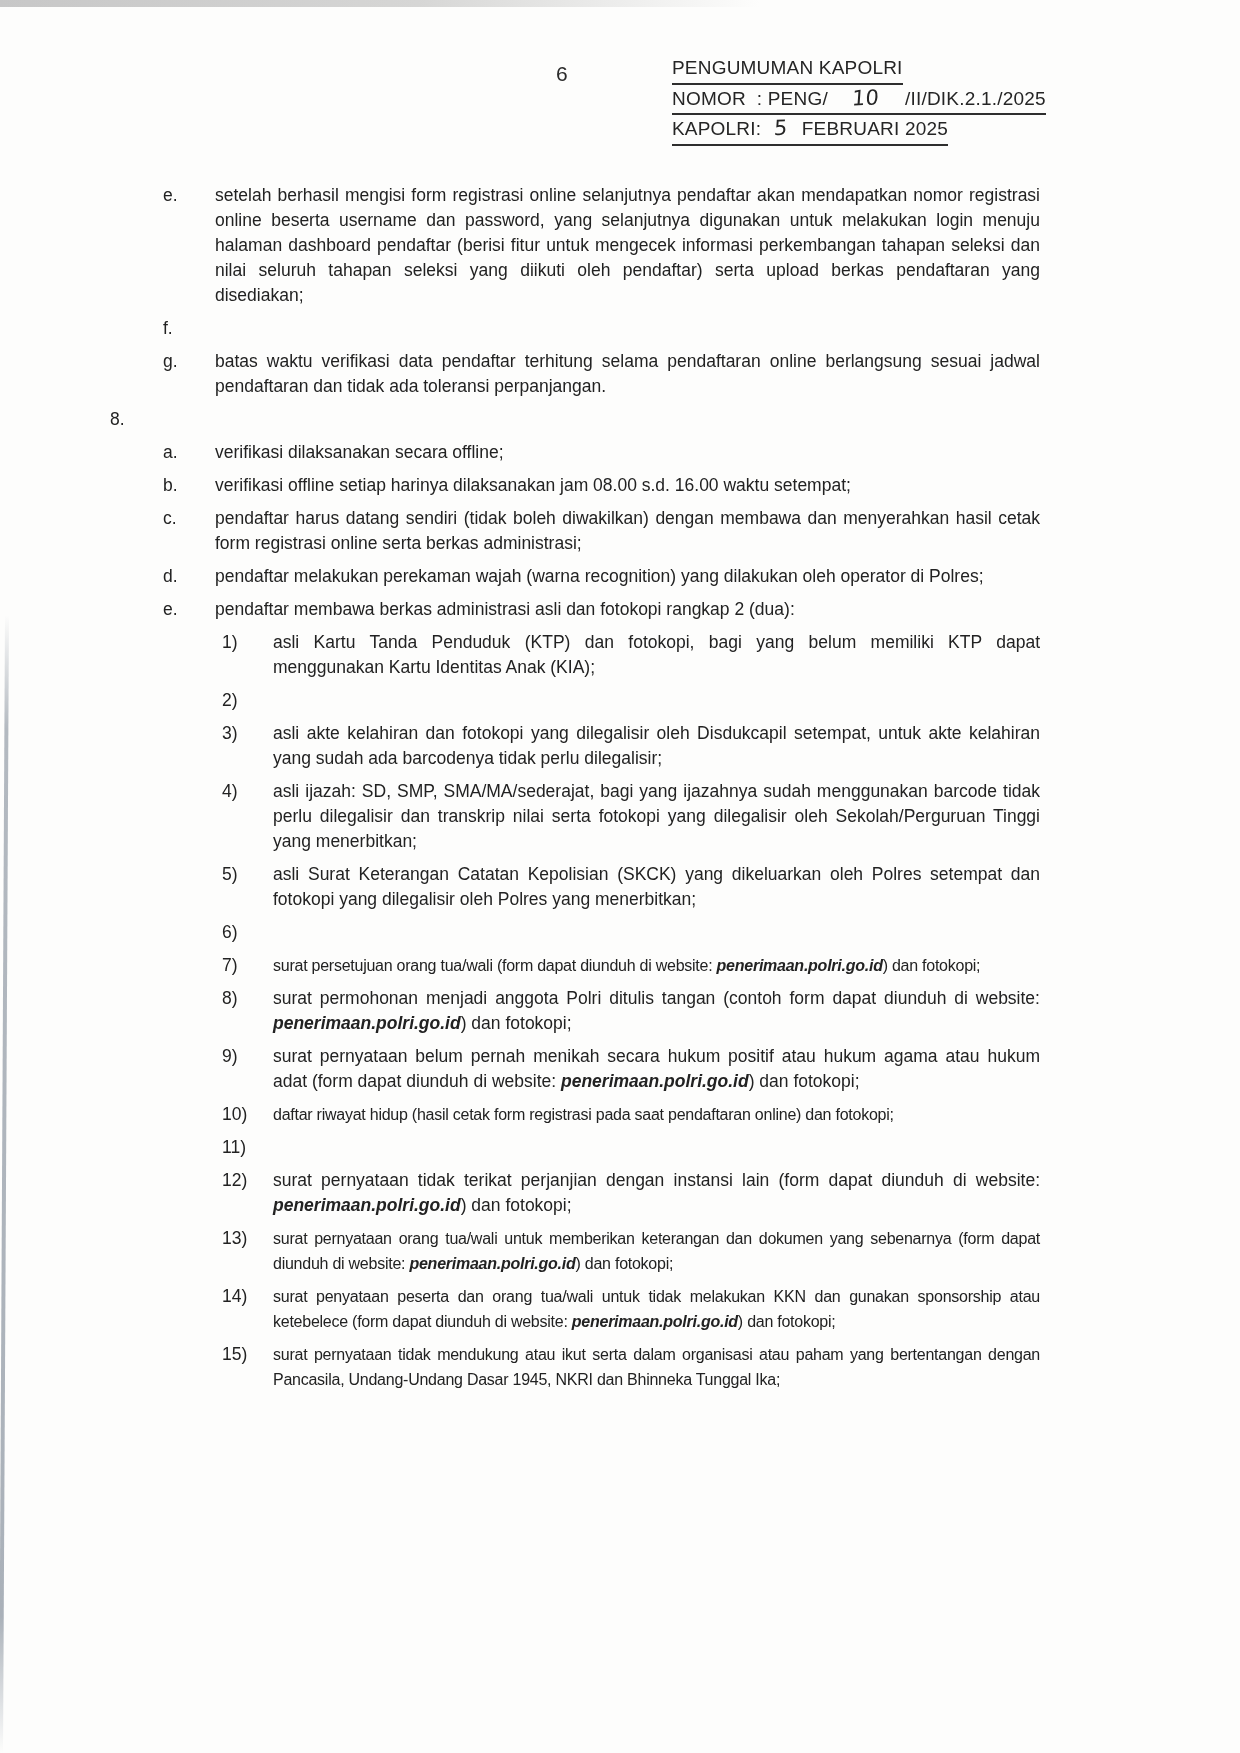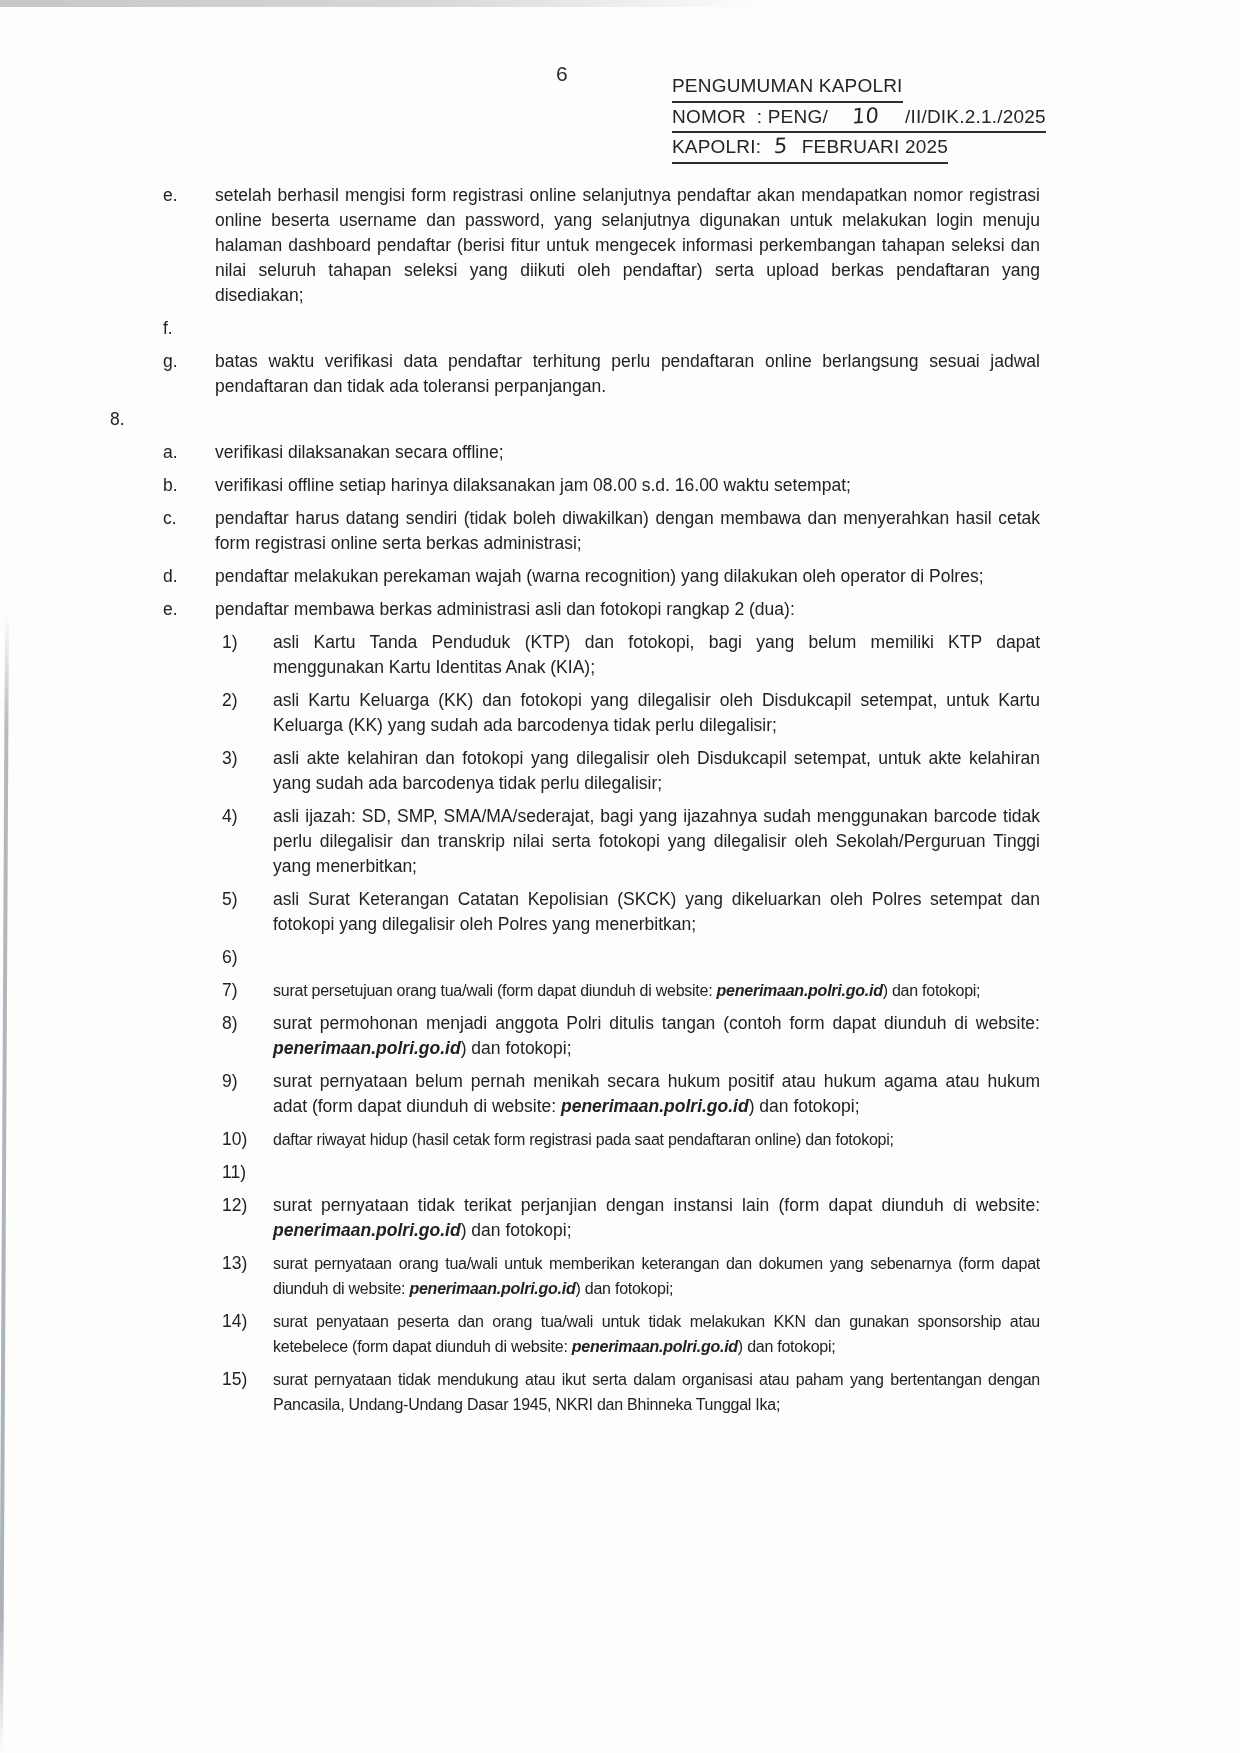--- a/index.html
+++ b/index.html
@@ -22,21 +22,21 @@
     background:linear-gradient(to bottom,rgba(178,183,190,0),#b3b9c0 10%,#aab1b9 88%,rgba(170,177,185,0));
     transform:rotate(0.3deg);
   }
 
   
   .page-number{
     position:absolute;left:556px;top:62px;
     font-size:21px;color:#2a2a2a;
   }
   .header-block{
-    position:absolute;left:672px;top:72px;
+    position:absolute;left:672px;top:54px;
     font-size:19px;line-height:28.5px;letter-spacing:.2px;color:#252525;
   }
   .hline{white-space:pre;}
   .hline > .u{
     display:inline-block;white-space:pre;
     border-bottom:2px solid #2e2e2e;padding-bottom:0px;
   }
   .hand{
     display:inline-block;
     font-family:"DejaVu Sans", sans-serif;
@@ -77,21 +77,21 @@
   <div class="doc-body">
       <div class="row ind2">
         <div class="label">e.</div>
         <div class="text"><span>setelah berhasil mengisi </span><span class="it">form</span><span> registrasi </span><span class="it">online</span><span> selanjutnya pendaftar akan mendapatkan nomor registrasi </span><span class="it">online</span><span> beserta </span><span class="it">username</span><span> dan </span><span class="it">password</span><span>, yang selanjutnya digunakan untuk melakukan </span><span class="it">login</span><span> menuju halaman </span><span class="it">dashboard</span><span> pendaftar (berisi fitur untuk mengecek informasi perkembangan tahapan seleksi dan nilai seluruh tahapan seleksi yang diikuti oleh pendaftar) serta </span><span class="it">upload</span><span> berkas pendaftaran yang disediakan;</span></div>
       </div>
       <div class="row ind2">
         <div class="label">f.</div>
       </div>
       <div class="row ind2">
         <div class="label">g.</div>
-        <div class="text"><span>batas waktu verifikasi data pendaftar terhitung perlu pendaftaran </span><span class="it">online</span><span> berlangsung sesuai jadwal pendaftaran dan tidak ada toleransi perpanjangan.</span></div>
+        <div class="text"><span>batas waktu verifikasi data pendaftar terhitung selama pendaftaran </span><span class="it">online</span><span> berlangsung sesuai jadwal pendaftaran dan tidak ada toleransi perpanjangan.</span></div>
       </div>
       <div class="row ind1">
         <div class="label">8.</div>
       </div>
       <div class="row ind2">
         <div class="label">a.</div>
         <div class="text"><span>verifikasi dilaksanakan secara </span><span class="it">offline</span><span>;</span></div>
       </div>
       <div class="row ind2">
         <div class="label">b.</div>
@@ -108,21 +108,20 @@
       <div class="row ind2">
         <div class="label">e.</div>
         <div class="text"><span>pendaftar membawa berkas administrasi asli dan fotokopi rangkap 2 (dua):</span></div>
       </div>
       <div class="row ind3">
         <div class="label">1)</div>
         <div class="text"><span>asli Kartu Tanda Penduduk (KTP) dan fotokopi, bagi yang belum memiliki KTP dapat menggunakan Kartu Identitas Anak (KIA);</span></div>
       </div>
       <div class="row ind3">
         <div class="label">2)</div>
-        <div class="text"><span>asli Kartu Keluarga (KK) dan fotokopi yang dilegalisir oleh Disdukcapil setempat, untuk Kartu Keluarga (KK) yang sudah ada </span><span class="it">barcode</span><span>nya tidak perlu dilegalisir;</span></div>
       </div>
       <div class="row ind3">
         <div class="label">3)</div>
         <div class="text"><span>asli akte kelahiran dan fotokopi yang dilegalisir oleh Disdukcapil setempat, untuk akte kelahiran yang sudah ada </span><span class="it">barcode</span><span>nya tidak perlu dilegalisir;</span></div>
       </div>
       <div class="row ind3">
         <div class="label">4)</div>
         <div class="text"><span>asli ijazah: SD, SMP, SMA/MA/sederajat, bagi yang ijazahnya sudah menggunakan </span><span class="it">barcode</span><span> tidak perlu dilegalisir dan transkrip nilai serta fotokopi yang dilegalisir oleh Sekolah/Perguruan Tinggi yang menerbitkan;</span></div>
       </div>
       <div class="row ind3">

